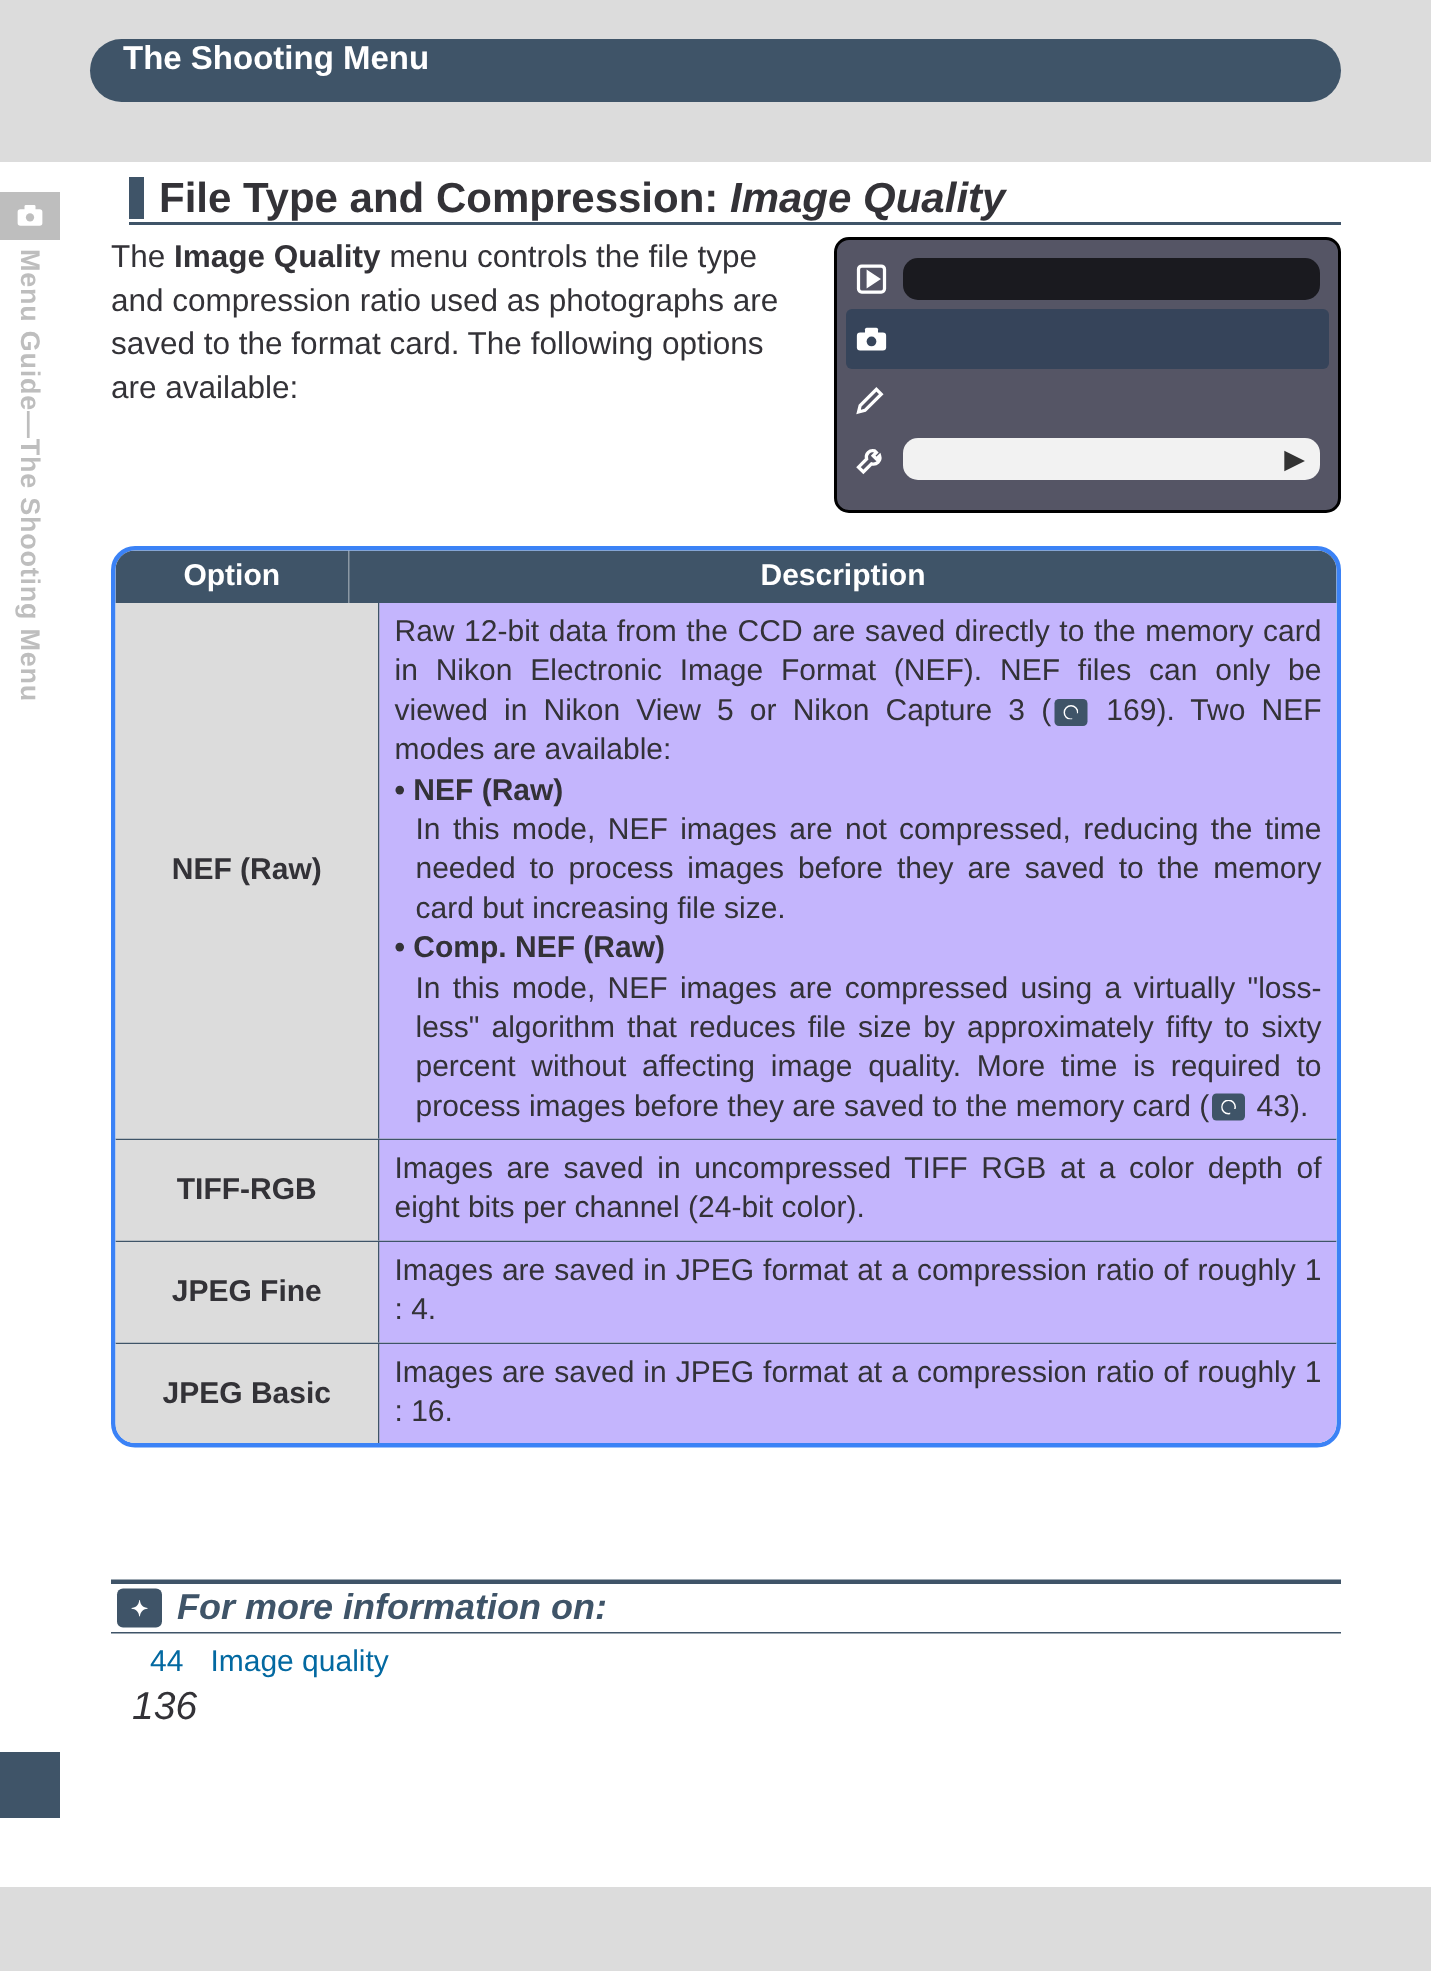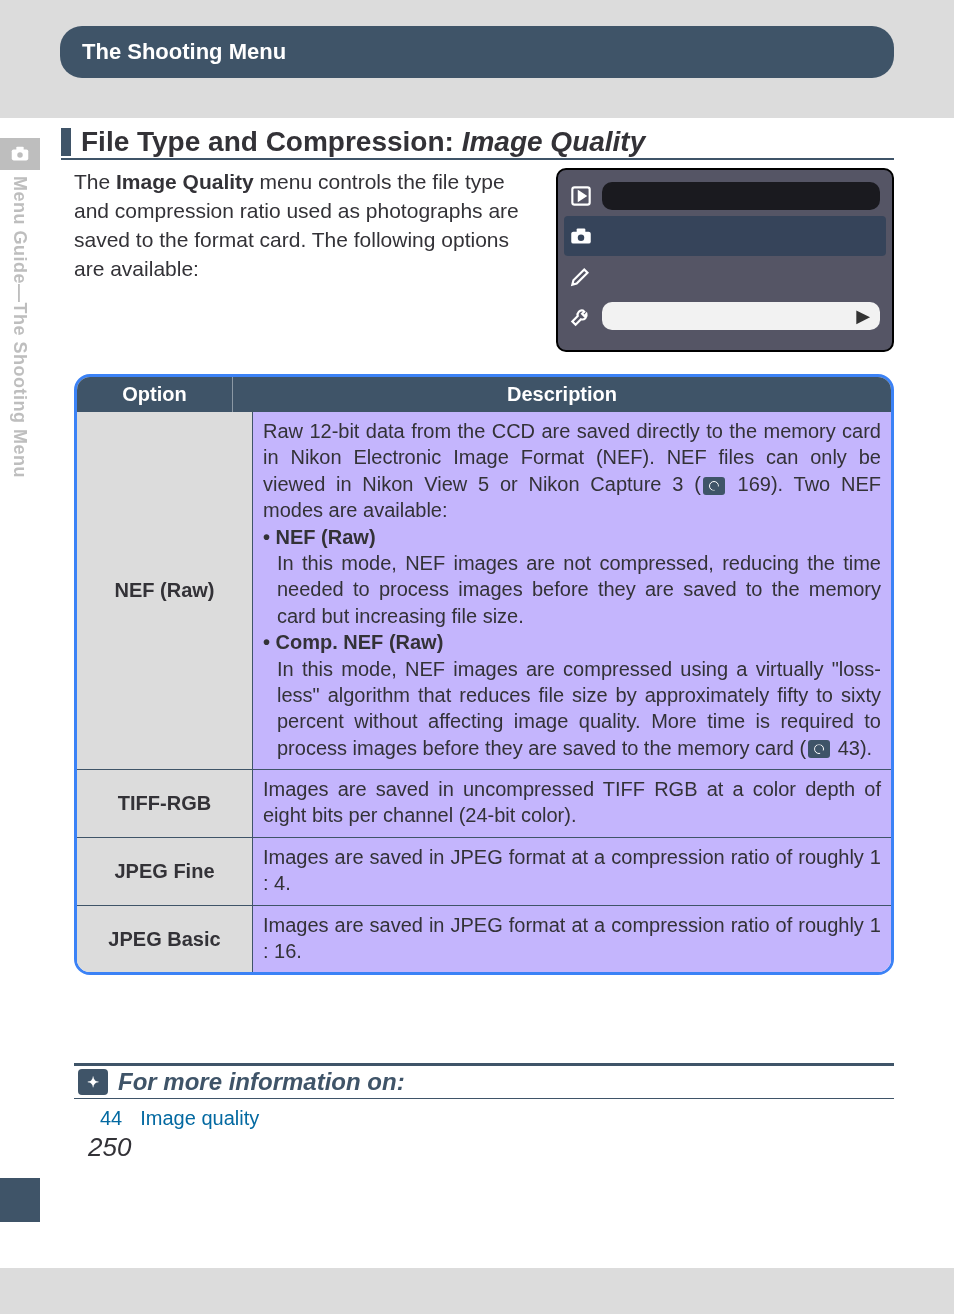--- a/index.html
+++ b/index.html
@@ -11,23 +11,23 @@
     position: relative;
     color: #333237;
   }
   .topbar-wrap {
     padding: 26px 60px 0 60px;
   }
   .topbar {
     background: #3F5468;
     color: #fff;
     border-radius: 22px;
-    height: 52px;
+    height: 42px;
     display: flex;
-    align-items: center;
+    align-items: flex-start;
     padding: 0 22px;
     font-weight: 600;
     font-size: 22px;
   }
   .content-wrap {
     background: #fff;
     margin-top: 40px;
     padding: 8px 60px 0 60px;
     min-height: 1150px;
     position: relative;
@@ -61,21 +61,21 @@
     left: 0;
     top: 1060px;
     width: 40px;
     height: 44px;
     background: #3F5468;
   }
   .section-title-row {
     display:flex; align-items:center; gap:8px;
     border-bottom: 2px solid #3F5468;
     padding-bottom: 0px;
-    margin-left: 1px;
+    margin-left: 26px;
   }
   .tick {
     width: 10px; height: 28px; background:#3F5468;
     margin-right: 2px;
   }
   .sect-title {
     font-size: 28px;
     font-weight: 700;
     color:#333237;
   }
@@ -315,16 +315,16 @@
     <div class="more-info-bar">
       <span class="info-icon">
           <span class="q">✦</span>
         </span>
       <span class="more-info-title">For more information on:</span>
     </div>
     <div class="more-line">
       <span>44</span>
       <span>Image quality</span>
     </div>
-    <div class="page-num">250</div>
+    <div class="page-num">136</div>
   </div>
 
 </div>
 
 </body></html>

